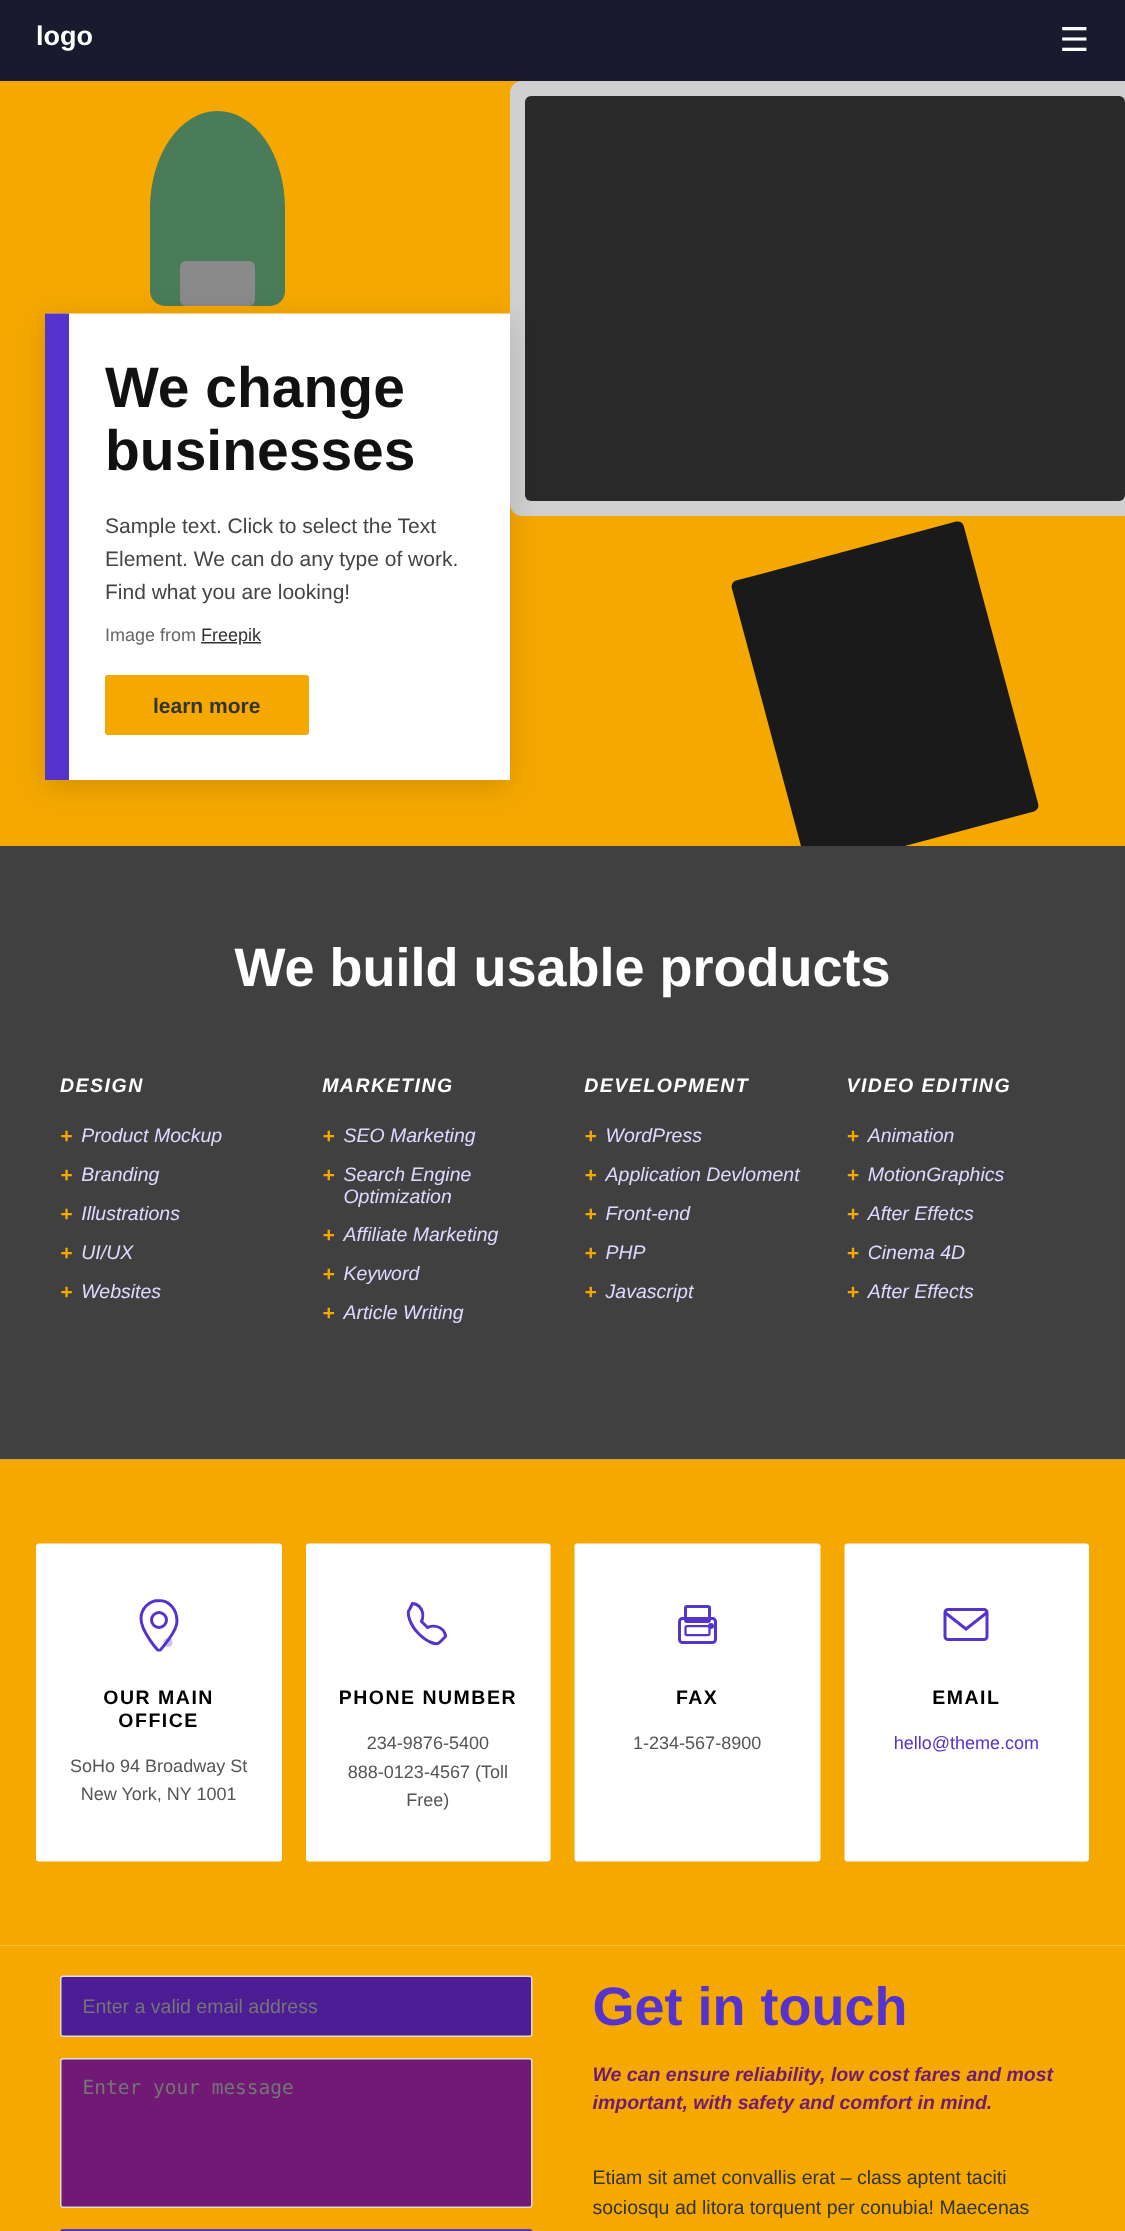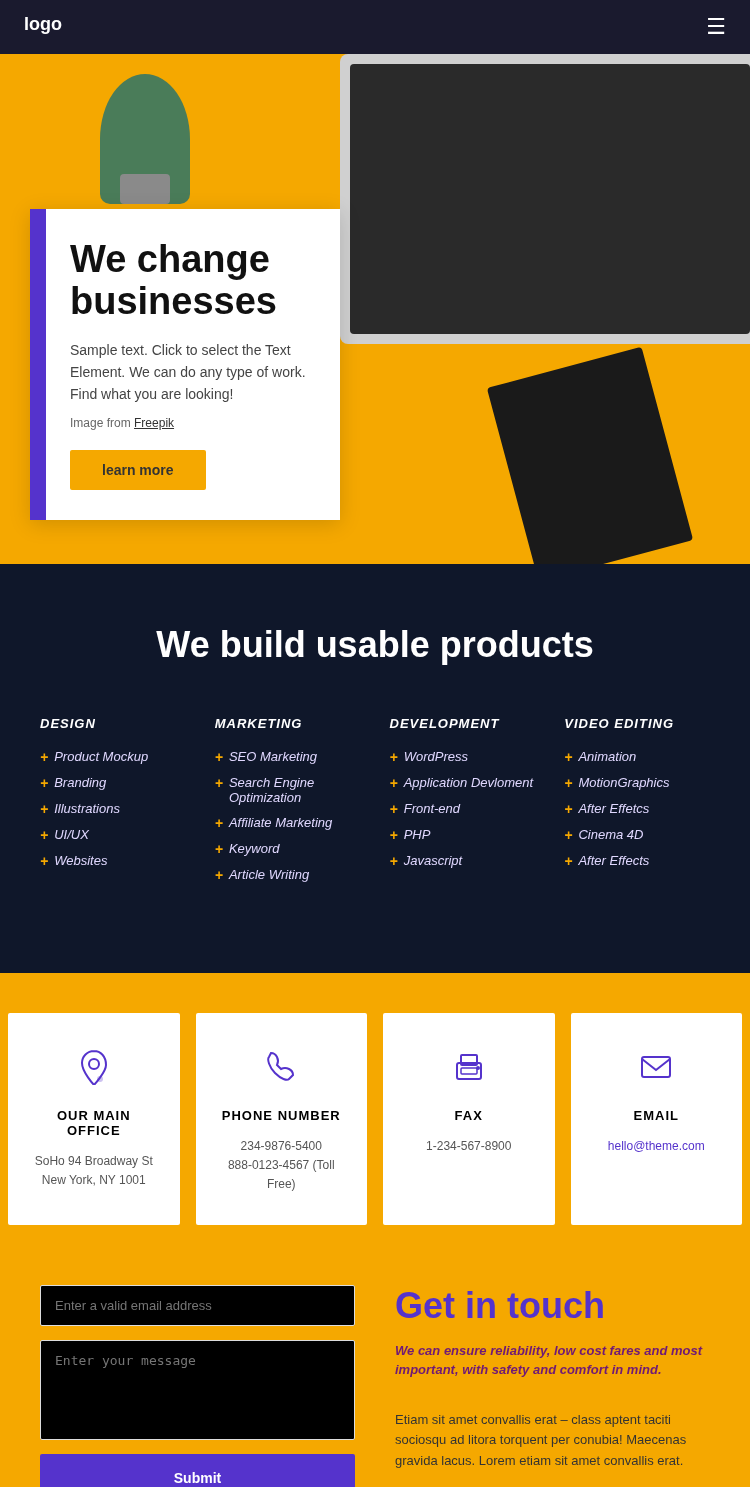--- a/index.html
+++ b/index.html
@@ -110,21 +110,21 @@
       padding: 12px 32px;
       font-size: 14px;
       font-weight: bold;
       cursor: pointer;
       border-radius: 2px;
       text-transform: lowercase;
     }
 
     
     .products-section {
-      background: #0f172a;
+      background: #404040;
       padding: 60px 40px 80px;
     }
     .products-title {
       color: #fff;
       font-size: 36px;
       font-weight: 900;
       text-align: center;
       margin-bottom: 50px;
     }
     .products-grid {
@@ -151,21 +151,21 @@
     .product-item-plus {
       color: #f5a800;
       font-weight: bold;
       font-size: 14px;
       flex-shrink: 0;
     }
 
     
     .contact-cards-section {
       background: #f5a800;
-      padding: 0;
+      padding: 16px;
     }
     .contact-cards-row {
       display: grid;
       grid-template-columns: repeat(4, 1fr);
       gap: 0;
     }
     .contact-card {
       background: #fff;
       padding: 36px 20px 30px;
       display: flex;
@@ -208,30 +208,30 @@
     .form-col {}
     .form-inputs-row {
       display: flex;
       gap: 14px;
       margin-bottom: 14px;
     }
     .form-input {
       flex: 1;
       padding: 12px 14px;
       border: 1px solid #ddd;
-      background: #000000;
+      background: #4c1d95;
       font-size: 13px;
       color: #999;
       border-radius: 2px;
     }
     .form-textarea {
       width: 100%;
       padding: 12px 14px;
       border: 1px solid #ddd;
-      background: #000000;
+      background: #701a75;
       font-size: 13px;
       color: #999;
       height: 100px;
       resize: none;
       border-radius: 2px;
       margin-bottom: 14px;
       display: block;
     }
     .form-submit {
       background: #5533cc;

